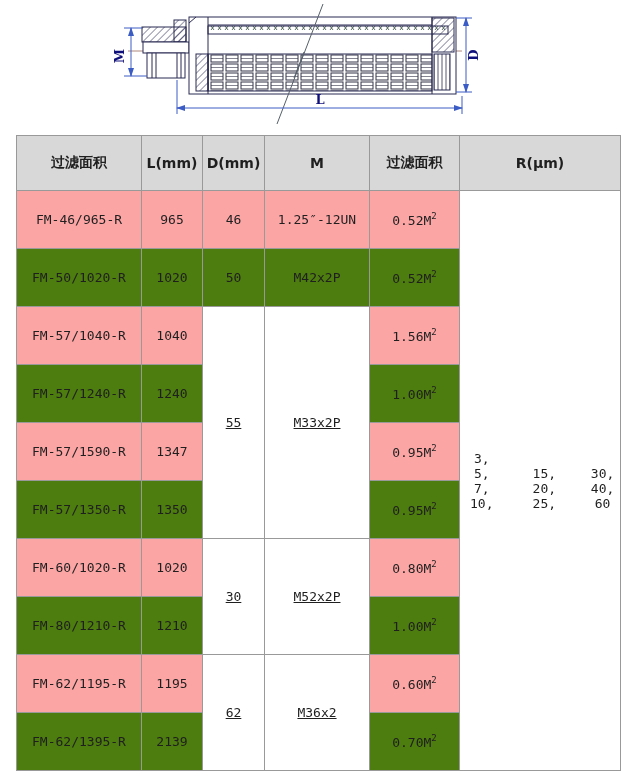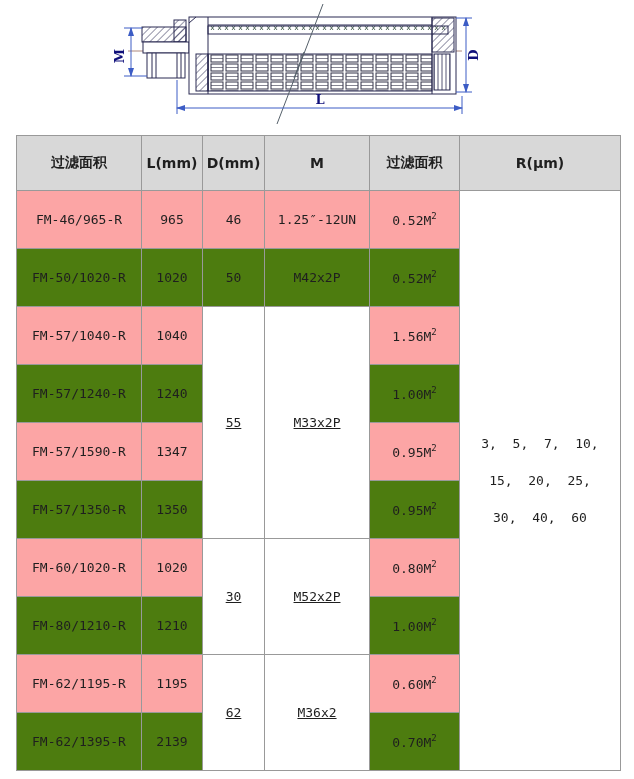--- a/index.html
+++ b/index.html
@@ -10,21 +10,21 @@
 
   
   table.spec{position:absolute;top:135px;left:16px;border-collapse:collapse;table-layout:fixed;width:604px;}
   table.spec td,table.spec th{border:1px solid #999999;text-align:center;vertical-align:middle;padding:0;overflow:hidden;}
   table.spec th{background:#d8d8d8;font-size:14px;font-weight:bold;font-family:"DejaVu Sans","Liberation Sans",sans-serif;height:54px;}
   table.spec td{font-size:13px;height:57px;background:#fca5a5;}
   tr.alt td{background:#4d7c0f;}
   td.merged{background:#ffffff !important;text-decoration:underline;}
   sup.m2{font-size:9px;vertical-align:6px;}
   td.rcell{background:#ffffff !important;font-size:13px;}
-  .rcell-inner{display:flex;flex-direction:column;align-items:center;justify-content:center;gap:22px;white-space:pre-wrap;}
+  .rcell-inner{display:flex;flex-direction:row;align-items:flex-end;justify-content:center;gap:22px;white-space:pre-wrap;}
 </style>
 </head>
 <body>
 
 <div class="drawing-wrap">
 <svg width="634" height="133" viewBox="0 0 634 133" xmlns="http://www.w3.org/2000/svg">
   <defs>
     <pattern id="hatch" patternUnits="userSpaceOnUse" width="5" height="5" patternTransform="rotate(45)">
       <line x1="0" y1="0" x2="0" y2="5" stroke="#2a2a52" stroke-width="1"></line>
     </pattern>

